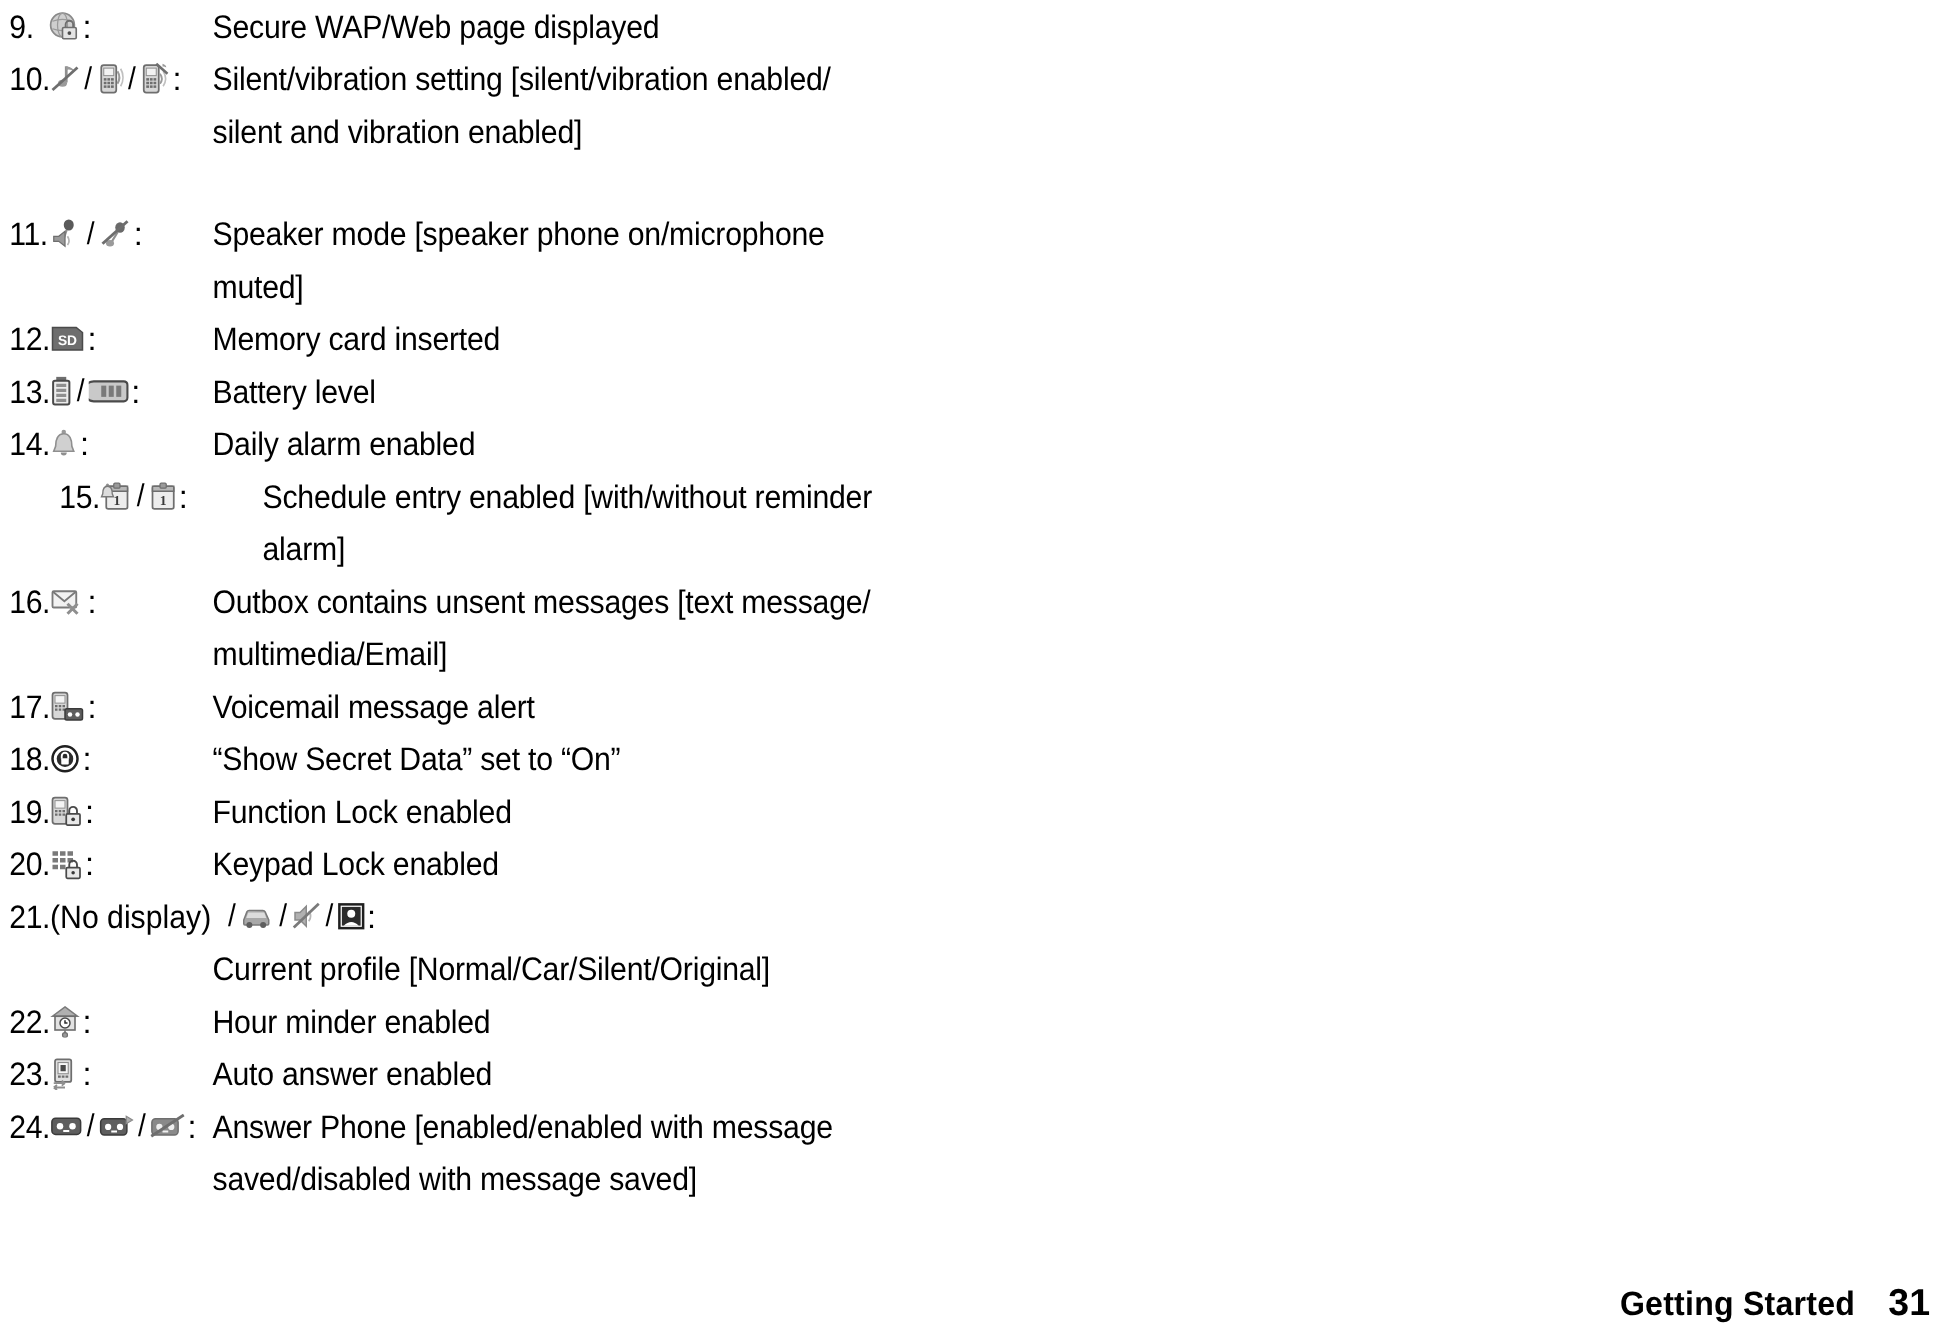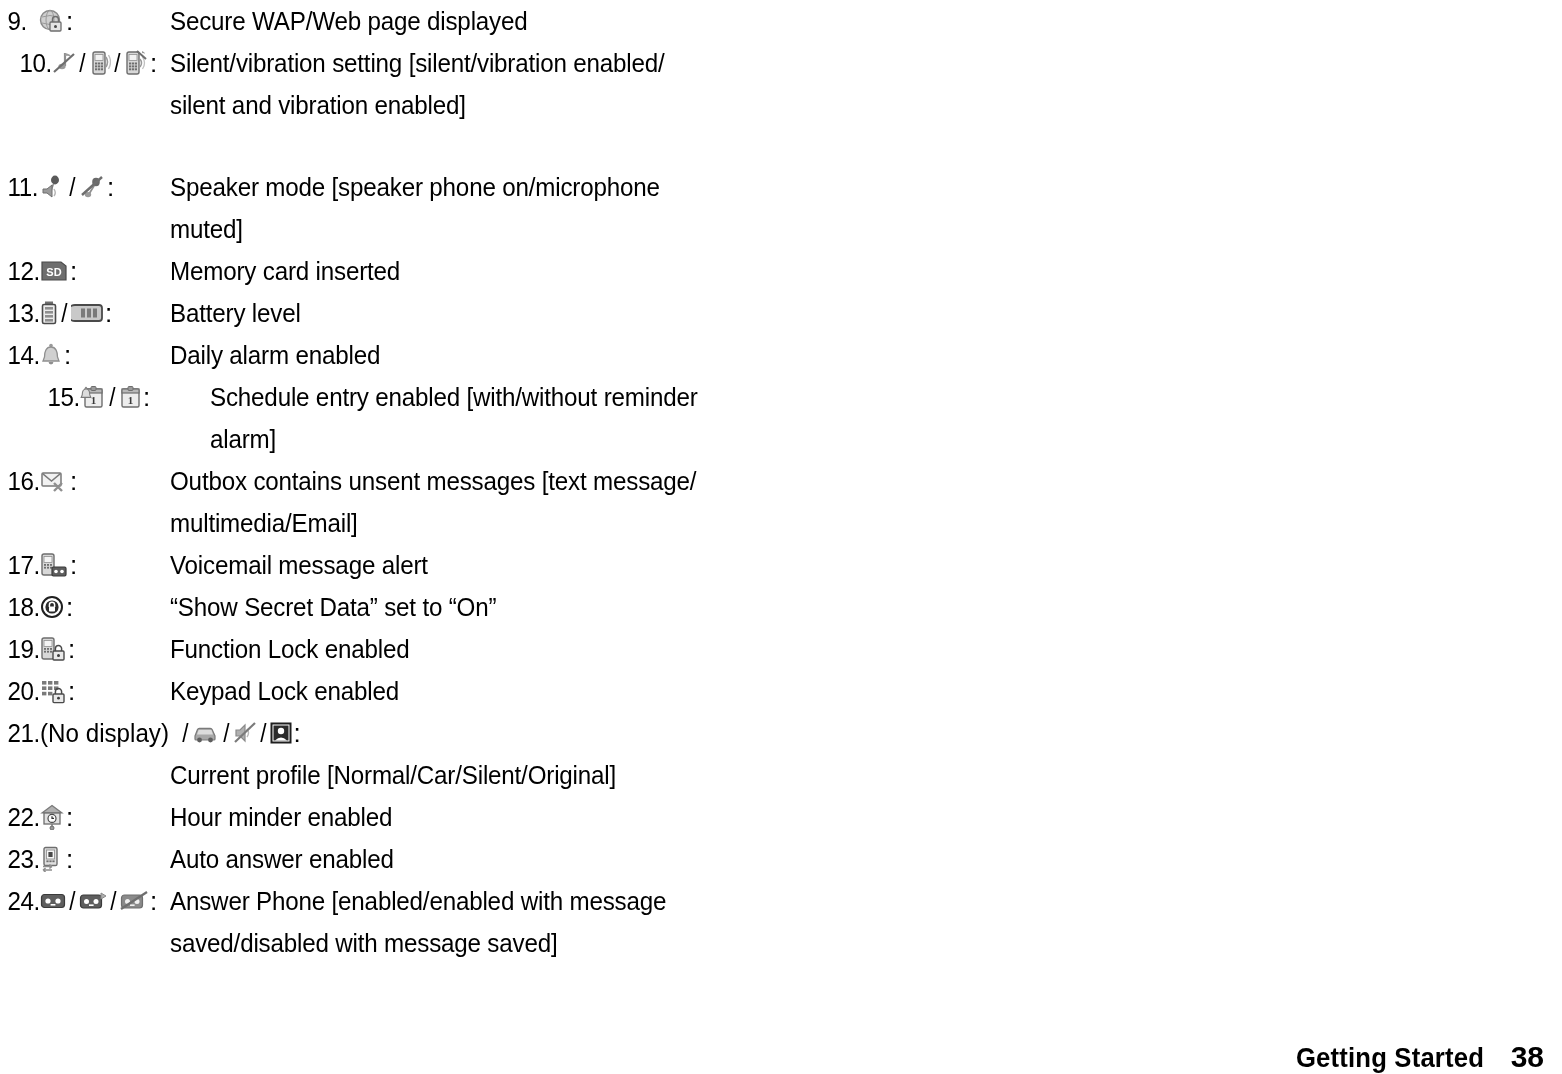--- a/index.html
+++ b/index.html
@@ -126,21 +126,21 @@
     display: inline-block;
     vertical-align: middle;
     position: relative;
   }
   .ic svg { display: block; }
 
   
   .footer {
     position: absolute;
     right: 18px;
-    bottom: 0;
+    bottom: 14px;
     display: flex;
     align-items: baseline;
     gap: 22px;
   }
   .footer-title {
     font-size: 27px;
     font-weight: bold;
     letter-spacing: 0.2px;
     transform: scaleX(0.95);
     transform-origin: right baseline;
@@ -169,21 +169,21 @@
                 <rect x="12" y="14" width="11" height="9" rx="1" fill="#e4e4e4" stroke="#6e6e6e" stroke-width="1.3"></rect>
                 <path d="M14.5 14 v-2.4 a3 3 0 0 1 6 0 V14" fill="none" stroke="#6e6e6e" stroke-width="1.5"></path>
                 <circle cx="17.5" cy="18.4" r="1.5" fill="#4a4a4a"></circle>
               </svg>
             </span>
             <span class="colon">:</span>
           </span>
         </div>
         <div class="desc"><span class="desc-line">Secure WAP/Web page displayed</span></div>
       </div>
-      <div class="entry" style="min-height: 84px; padding-left: 12px;">
+      <div class="entry" style="min-height: 84px;">
         <div class="entry-head">
           <span class="num wide">10.</span>
           <span class="glyphs col">
             <span class="ic">
               <svg width="24" height="26" viewBox="0 0 24 26">
                 <path d="M13 3 L13 16" stroke="#8f8f8f" stroke-width="2.2"></path>
                 <path d="M13 3 q6 1 6 4 q-3 -2 -6 -1 z" fill="#9a9a9a"></path>
                 <ellipse cx="10" cy="16.5" rx="3.6" ry="2.8" fill="#9a9a9a"></ellipse>
                 <path d="M2 22 L22 4" stroke="#6e6e6e" stroke-width="2.2"></path>
               </svg>
@@ -571,16 +571,16 @@
             </span>
             <span class="colon">:</span>
           </span>
         </div>
         <div class="desc"><span class="desc-line">Answer Phone [enabled/enabled with message</span><span class="desc-line">saved/disabled with message saved]</span></div>
       </div>
     </div>
 
   <div class="footer">
     <span class="footer-title">Getting Started</span>
-    <span class="footer-page">38</span>
+    <span class="footer-page">31</span>
   </div>
 
 </div>
 
 </body></html>

